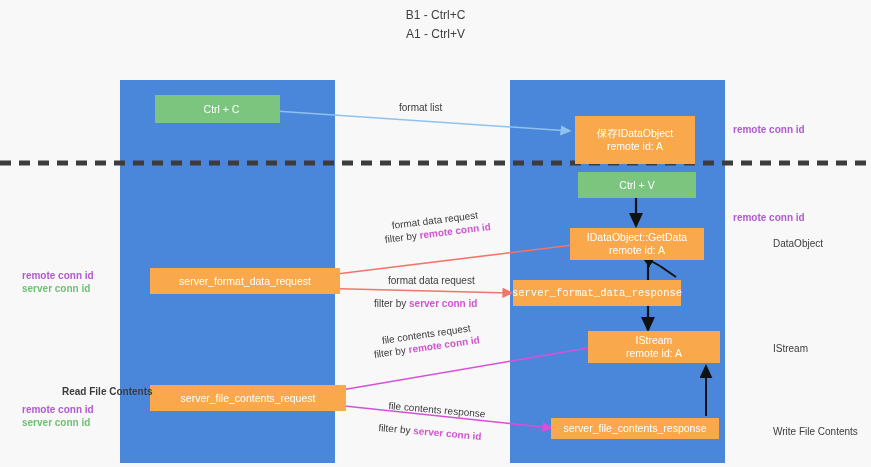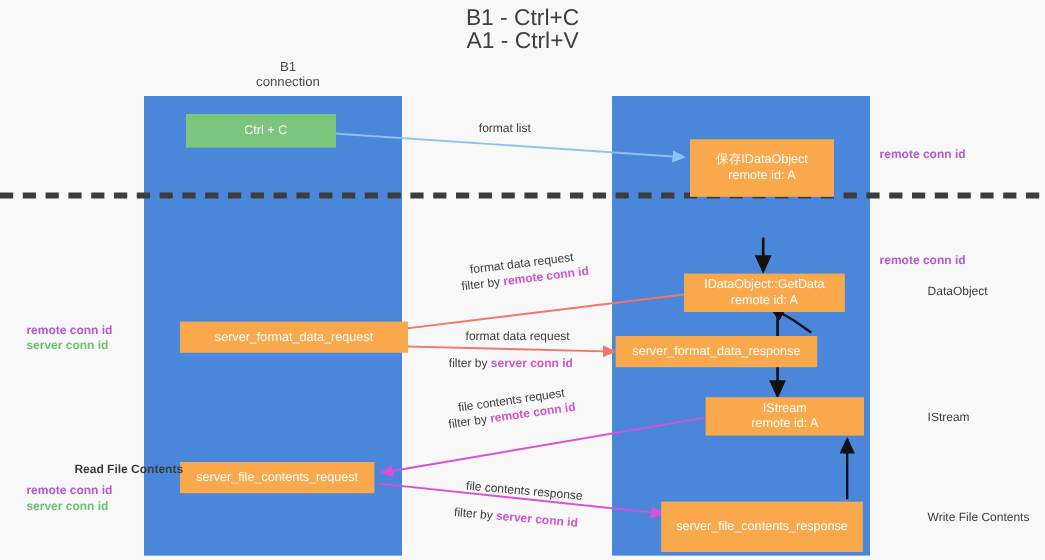--- a/index.html
+++ b/index.html
@@ -18,21 +18,21 @@
   #canvas {
     position: absolute;
     inset: 0;
   }
   .abs { position: absolute; }
 
   
   #title {
     left: 0; right: 0; top: 6px;
     text-align: center;
-    font-size: 19px;
+    font-size: 12px;
     line-height: 19px;
     color: #3f3f3f;
     white-space: pre-line;
   }
 
   
   .col-head {
     text-align: center;
     font-size: 11px;
     line-height: 13px;
@@ -91,22 +91,20 @@
   }
 </style>
 </head>
 <body>
 
 <div id="canvas">
 
   <div class="abs" id="title">B1 - Ctrl+C
 A1 - Ctrl+V</div>
 
-  <div class="abs col-head" style="left:155px; top:50px; width:170px;">B1
-connection</div>
 
   <div class="abs lane" style="left:120px; top:80px; width:215px; height:383px;"></div>
   <div class="abs lane" style="left:510px; top:80px; width:215px; height:383px;"></div>
 
   <svg id="wires">
     <defs>
       <marker id="ah-blue" markerWidth="7" markerHeight="7" refX="6" refY="3.2" orient="auto">
         <path d="M0,0 L7,3.2 L0,6.4 z" fill="#8fc2ef"></path>
       </marker>
       <marker id="ah-black" markerWidth="7" markerHeight="7" refX="6" refY="3.2" orient="auto">
@@ -140,34 +138,35 @@
     <path d="M706,416 L706,366" stroke="#111111" stroke-width="2" fill="none" marker-end="url(#ah-black)"></path>
 
     <path d="M0,163 L871,163" stroke="#3c3c3c" stroke-width="5" stroke-dasharray="11 8" fill="none"></path>
   </svg>
 
   <div class="abs node green" style="left:155px; top:95px; width:125px; height:28px;padding-left:12px;">Ctrl + C</div>
 
   <div class="abs node orange" style="left:575px; top:116px; width:120px; height:48px;">保存IDataObject
 remote id: A</div>
 
+  <div class="abs node green" style="left:578px; top:172px; width:118px; height:26px;">Ctrl + V</div>
 
   <div class="abs node orange" style="left:570px; top:228px; width:134px; height:32px;">IDataObject::GetData
 remote id: A</div>
 
   <div class="abs node orange" style="left:150px; top:268px; width:190px; height:26px;">server_format_data_request</div>
 
-  <div class="abs node orange" style="left:513px; top:280px; width:168px; height:26px;">server_format_data_response</div>
+  <div class="abs node orange" style="left:513px; top:280px; width:168px; height:26px;font-family:Liberation Mono, monospace;">server_format_data_response</div>
 
   <div class="abs node orange" style="left:588px; top:331px; width:132px; height:32px;">IStream
 remote id: A</div>
 
-  <div class="abs node orange" style="left:150px; top:385px; width:162px; height:26px;">server_file_contents_request</div>
-
-  <div class="abs node orange" style="left:551px; top:418px; width:168px; height:42px;">server_file_contents_response</div>
+  <div class="abs node orange" style="left:150px; top:385px; width:196px; height:26px;">server_file_contents_request</div>
+
+  <div class="abs node orange" style="left:551px; top:418px; width:168px; height:21px;">server_file_contents_response</div>
 
   <div class="abs edge-label" style="left:399px; top:101px;">format list</div>
 
   <div class="abs edge-label" style="left:391px; top:219px; transform:rotate(-7deg); transform-origin:left top;">format data request</div>
   <div class="abs edge-label" style="left:384px; top:233px; transform:rotate(-7deg); transform-origin:left top;">
     <span>filter by </span><span class="hl-remote">remote conn id</span>
   </div>
 
   <div class="abs edge-label" style="left:388px; top:274px;">format data request</div>
   <div class="abs edge-label" style="left:374px; top:297px;">

